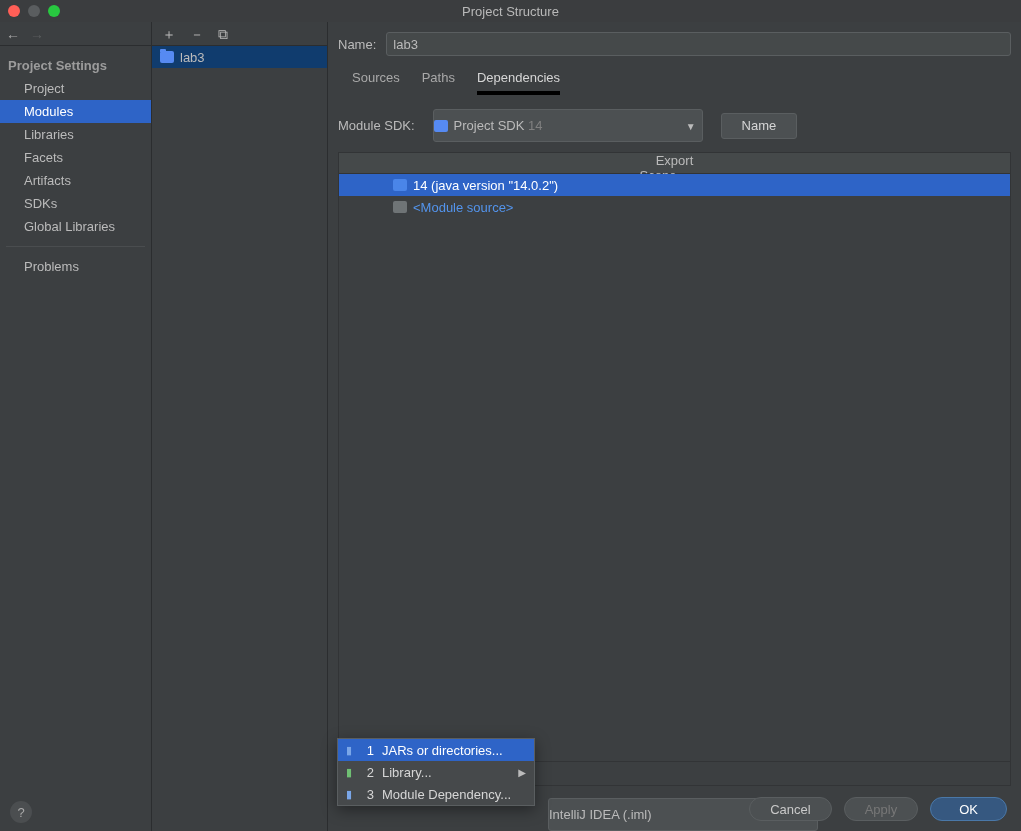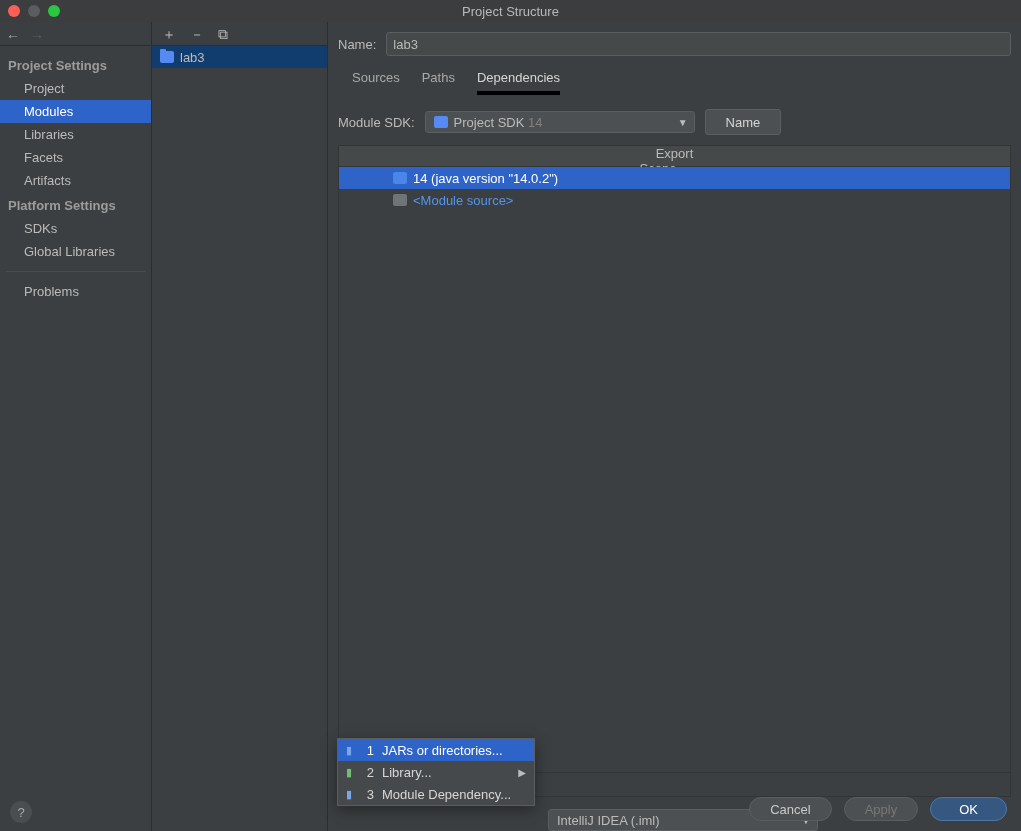--- a/index.html
+++ b/index.html
@@ -42,22 +42,22 @@
   
   .content { flex: 1; background: #3c3f41; display: flex; flex-direction: column; padding: 10px 10px 0 10px; position: relative; }
   .row-name { display: flex; align-items: center; gap: 10px; margin-bottom: 14px; }
   .lbl { color: #bbbbbb; }
   .text-input { flex: 1; height: 24px; background: #45494a; border: 1px solid #5a5e60; color: #bbbbbb; padding: 0 6px; border-radius: 3px; }
 
   .tabs { display: flex; gap: 22px; margin-left: 14px; margin-bottom: 14px; }
   .tab { color: #a9a9a9; padding-bottom: 6px; cursor: default; }
   .tab.active { color: #d6d6d6; border-bottom: 4px solid #000000; }
 
-  .row-sdk { display: flex; align-items: center; gap: 10px; margin-bottom: 10px; }
-  .combo { height: 22px; background: #4c5052; border: 1px solid #5a5e60; border-radius: 3px; display: flex; align-items: center; padding: 0 22px 0 8px; color: #bbbbbb; position: relative; min-width: 270px; text-align: right; }
+  .row-sdk { display: flex; align-items: center; gap: 18px; margin-bottom: 10px; }
+  .combo { height: 33px; background: #4c5052; border: 1px solid #5a5e60; border-radius: 3px; display: flex; align-items: center; padding: 0 22px 0 0; color: #bbbbbb; position: relative; min-width: 270px; text-align: right; }
   .combo .caret { position: absolute; right: 6px; top: 50%; transform: translateY(-50%); font-size: 10px; color: #bbbbbb; }
   .sdk-ico { width: 14px; height: 12px; background: #568af2; border-radius: 2px; margin-right: 6px; }
   .dim { color: #808080; }
   .btn { height: 26px; padding: 0 20px; background: #4c5052; border: 1px solid #5a5e60; color: #d6d6d6; border-radius: 3px; display: flex; align-items: center; }
 
   .dep-head { display: flex; background: #45494a; border: 1px solid #323436; height: 22px; align-items: center; color: #bbbbbb; flex-direction: column; }
   .col-export { width: 54px; text-align: center; }
   .col-main   { flex: 1; padding-left: 8px; }
   .col-scope  { width: 82px; padding-left: 6px; }
 
@@ -109,21 +109,20 @@
       <span class="arrow-icon arrow-dim">→</span>
     </div>
     <div class="sb-list">
       <div class="sb-head">Project Settings</div>
       <div class="sb-item">Project</div>
       <div class="sb-item selected">Modules</div>
       <div class="sb-item">Libraries</div>
       <div class="sb-item">Facets</div>
       <div class="sb-item">Artifacts</div>
 
-      <div class="sb-head">Platform Settings</div>
       <div class="sb-item">SDKs</div>
       <div class="sb-item">Global Libraries</div>
 
       <div class="sb-sep"></div>
       <div class="sb-item" style="padding-left:24px">Problems</div>
     </div>
   </div>
 
   <div class="midcol">
     <div class="mid-tb">

